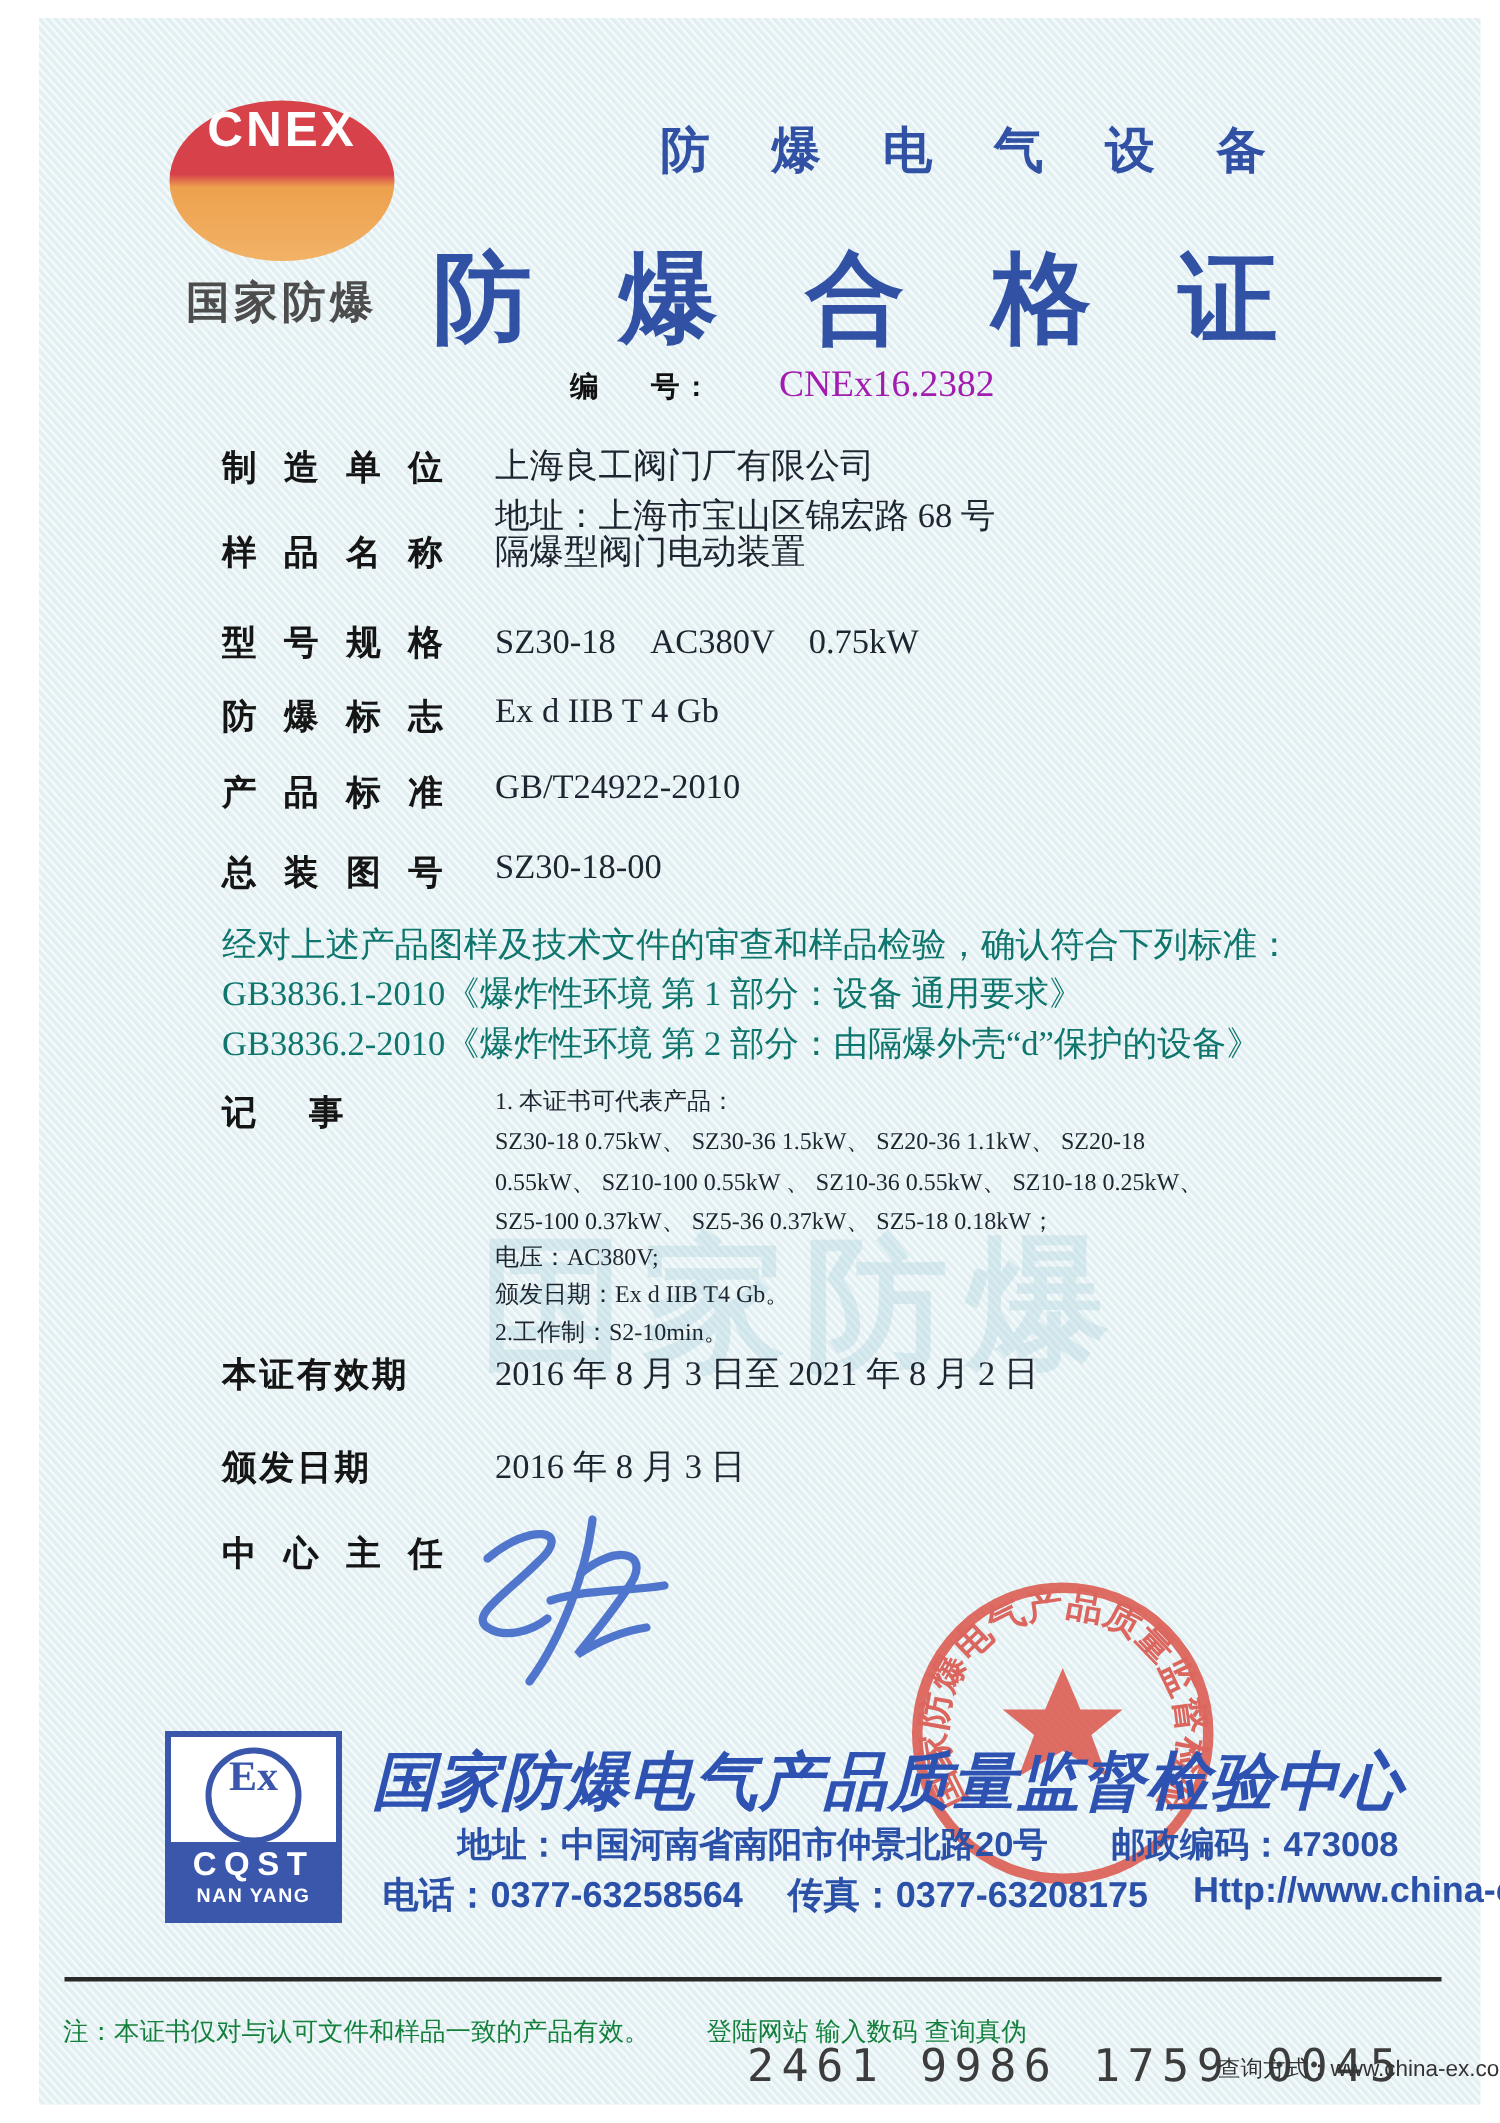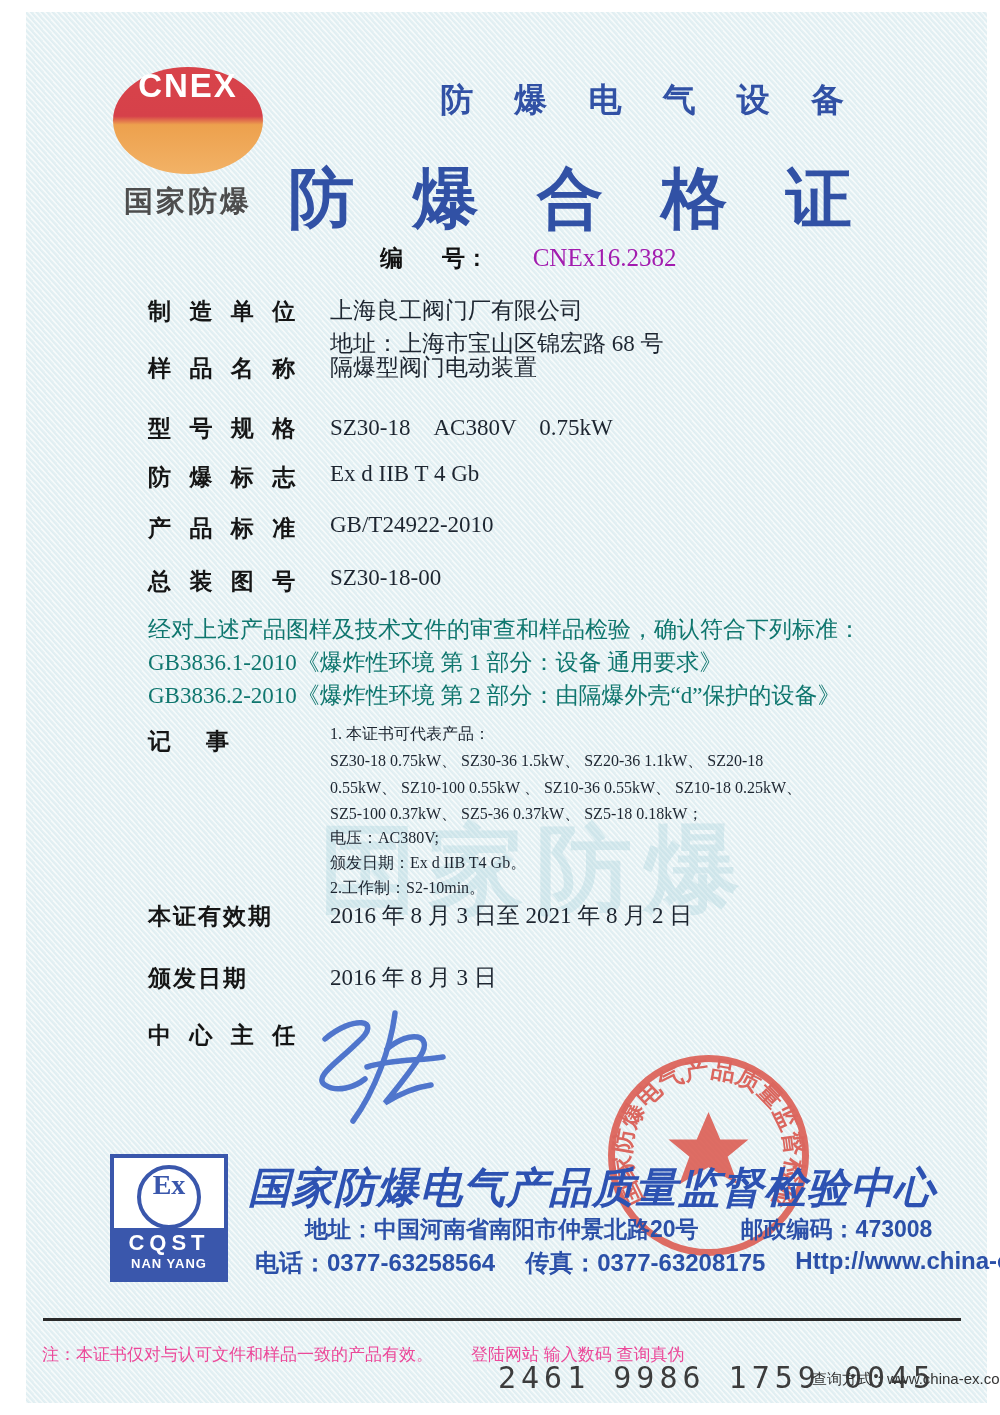--- a/index.html
+++ b/index.html
@@ -15,21 +15,21 @@
   .cnex-ellipse{left:113px;top:67px;width:150px;height:107px;border-radius:50%;
     background:linear-gradient(180deg,#d8434a 0%,#d6414a 46%,#eda14e 54%,#f2b266 100%);
     display:flex;align-items:flex-start;justify-content:center;}
   .cnex-text{color:#ffffff;font-weight:bold;font-size:33px;letter-spacing:2px;}
   .cnex-caption{left:110px;top:182px;width:156px;text-align:center;font-size:29px;font-weight:600;color:#4d4d4d;letter-spacing:3px;}
 
   
   .subtitle{left:300px;top:78px;width:560px;text-align:right;font-size:33px;font-weight:bold;color:#3151a5;letter-spacing:16px;}
   .title{left:260px;top:132px;width:640px;text-align:center;font-size:66px;font-weight:bold;color:#3151a5;letter-spacing:20px;margin-top:22px;}
   .numrow{left:380px;top:243px;width:460px;display:flex;gap:44px;align-items:baseline;}
-  .numlabel{font-size:23px;font-weight:bold;color:#111;letter-spacing:8px;white-space:nowrap;}
+  .numlabel{font-size:19px;font-weight:bold;color:#111;letter-spacing:8px;white-space:nowrap;}
   .numvalue{font-size:25px;color:#a21caf;white-space:nowrap;}
 
   
   .flabel{left:148px;width:200px;font-size:23px;font-weight:bold;color:#151515;letter-spacing:6px;white-space:nowrap;}
   .fvalue{left:330px;font-size:23px;color:#1d2530;white-space:nowrap;}
   .stline{left:148px;font-size:23px;color:#0f766e;white-space:nowrap;}
   .rline{left:330px;width:600px;font-size:16px;color:#1d2530;white-space:nowrap;}
 
   
   .watermark{left:320px;top:806px;font-size:96px;font-weight:bold;letter-spacing:12px;
@@ -45,21 +45,21 @@
     display:flex;align-items:flex-start;justify-content:center;font-family:"Liberation Serif",serif;font-weight:bold;font-size:28px;color:#3a57ac;}
   .badge-bottom{position:absolute;left:0;right:0;bottom:0;height:50px;background:#3a57ac;color:#ffffff;text-align:center;}
   .badge-cqst{display:block;font-size:22px;font-weight:bold;letter-spacing:5px;line-height:26px;margin-top:2px;}
   .badge-ny{display:block;font-size:13px;font-weight:bold;letter-spacing:1px;line-height:16px;}
   .institute{left:248px;top:1160px;width:700px;font-size:42px;font-weight:bold;color:#2d52b2;
     font-family:"Liberation Serif",serif;font-style:italic;letter-spacing:1px;white-space:nowrap;}
   .addrline{left:305px;top:1214px;display:flex;gap:42px;font-size:23px;font-weight:bold;color:#2b50a8;white-space:nowrap;}
   .phoneline{left:255px;top:1247px;display:flex;gap:30px;font-size:24px;font-weight:bold;color:#2b50a8;white-space:nowrap;}
 
   .divider{left:43px;top:1318px;width:918px;height:3px;background:#2a2a2a;}
-  .noteline{left:42px;top:1343px;display:flex;gap:38px;font-size:17px;color:#ec4899;white-space:nowrap;}
+  .noteline{left:42px;top:1343px;display:flex;gap:38px;font-size:17px;color:#15803d;white-space:nowrap;}
   .code{left:498px;top:1360px;font-size:30px;color:#3c3c3c;letter-spacing:5px;white-space:nowrap;}
   .query{left:812px;top:1370px;font-size:15px;color:#333;white-space:nowrap;}
 </style>
 </head>
 <body>
 
 <div class="page">
   <div class="sheet"></div>
 
   <div class="abs watermark">国家防爆</div>

